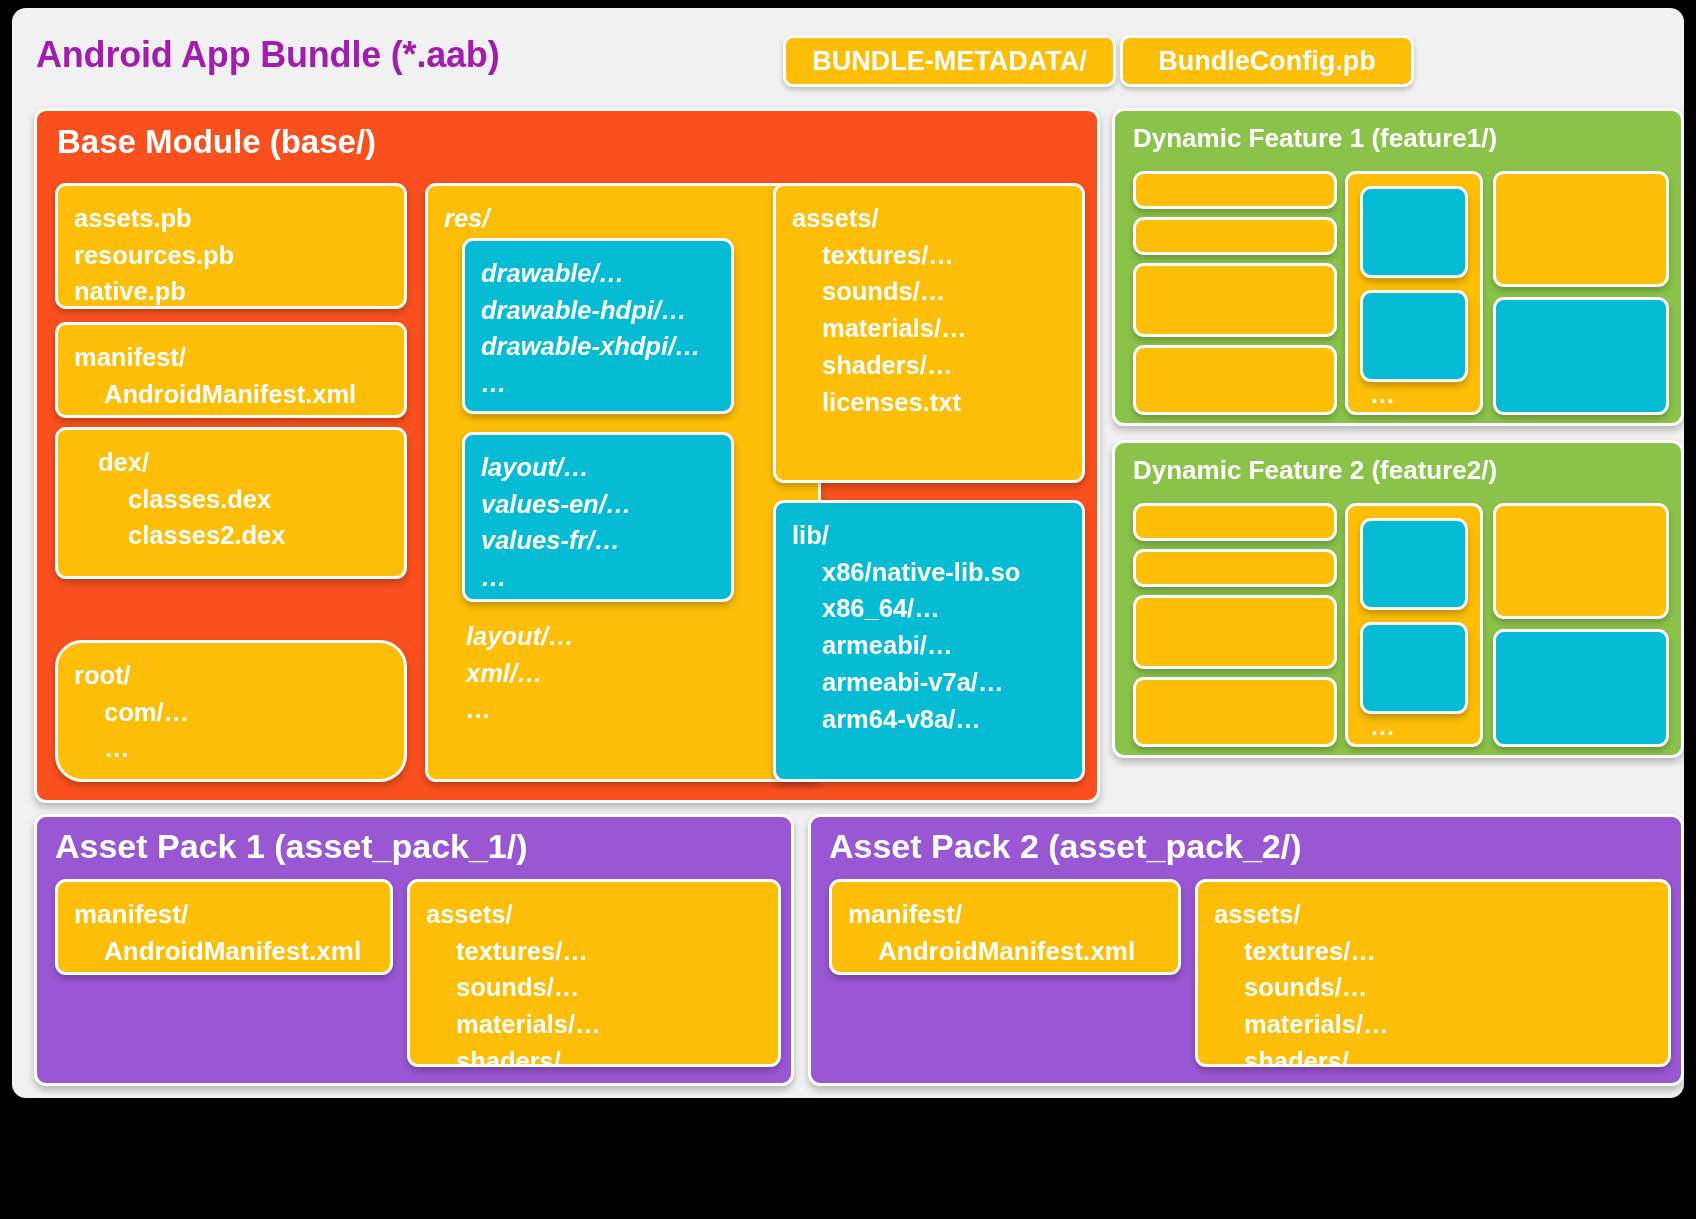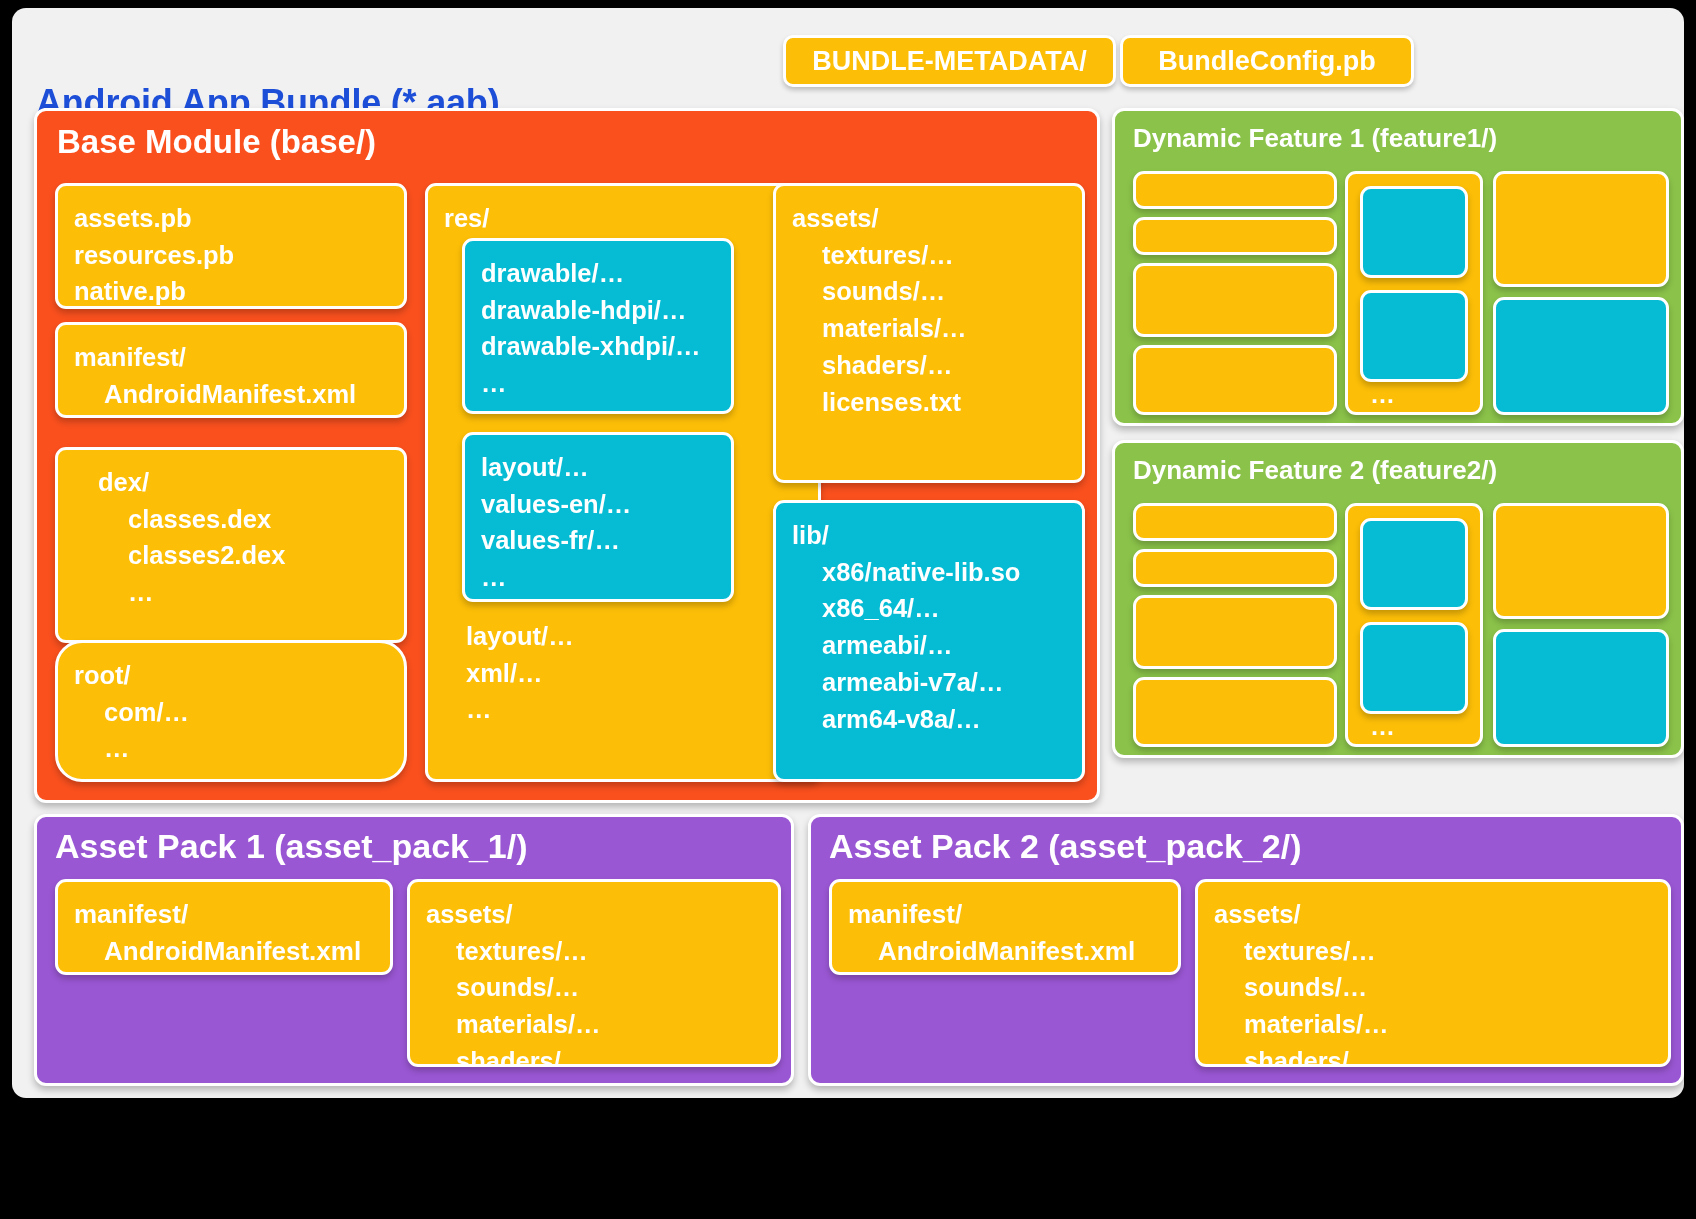--- a/index.html
+++ b/index.html
@@ -22,23 +22,22 @@
   
   #bundle-header {
     position: absolute;
     left: 0; top: 0; width: 100%; height: 92px;
   }
   #bundle-title {
     position: absolute;
     left: 24px; top: 26px;
     font-size: 36px;
     font-weight: bold;
-    color: #1d4ed8;
+    color: #a21caf;
     letter-spacing: -0.2px;
-    margin-top: 48px;
   }
   .meta-chip {
     position: absolute;
     top: 27px;
     height: 52px;
     background: #fcbe07;
     border: 3px solid #ffffff;
     border-radius: 10px;
     color: #ffffff;
     font-size: 27px;
@@ -88,25 +87,25 @@
     font-weight: bold;
     line-height: 1.44;
     overflow: hidden;
   }
   .card.yellow { background: #fcbe07; }
   .card.cyan   { background: #05bcd4; }
   .card .ind { padding-left: 30px; display: block; }
   .card .line { display: block; white-space: nowrap; }
   #card-pb        { top: 72px;  height: 126px; }
   #card-manifest  { top: 211px; height: 96px;  }
-  #card-dex       { top: 336px; height: 196px; padding-left: 40px; }
+  #card-dex       { top: 316px; height: 152px; padding-left: 40px; }
   #card-root      { top: 529px; height: 142px; border-radius: 27px; }
 
   
-  #card-res       { left: 388px; top: 72px; width: 396px; height: 599px; }
+  #card-res       { left: 388px; top: 72px; width: 396px; height: 599px; font-style: italic; }
   #card-drawable  { left: 34px;  top: 52px; width: 272px; height: 176px; }
   #card-values    { left: 34px;  top: 246px; width: 272px; height: 170px; }
   #res-tail       { position: absolute; left: 38px; top: 432px; color:#fff;
                     font-size: 25.5px; font-weight: bold; line-height: 1.44; }
 
   
   #card-assets    { left: 736px; top: 72px;  width: 312px; height: 300px; }
   #card-lib       { left: 736px; top: 389px; width: 312px; height: 282px; }
 
   

